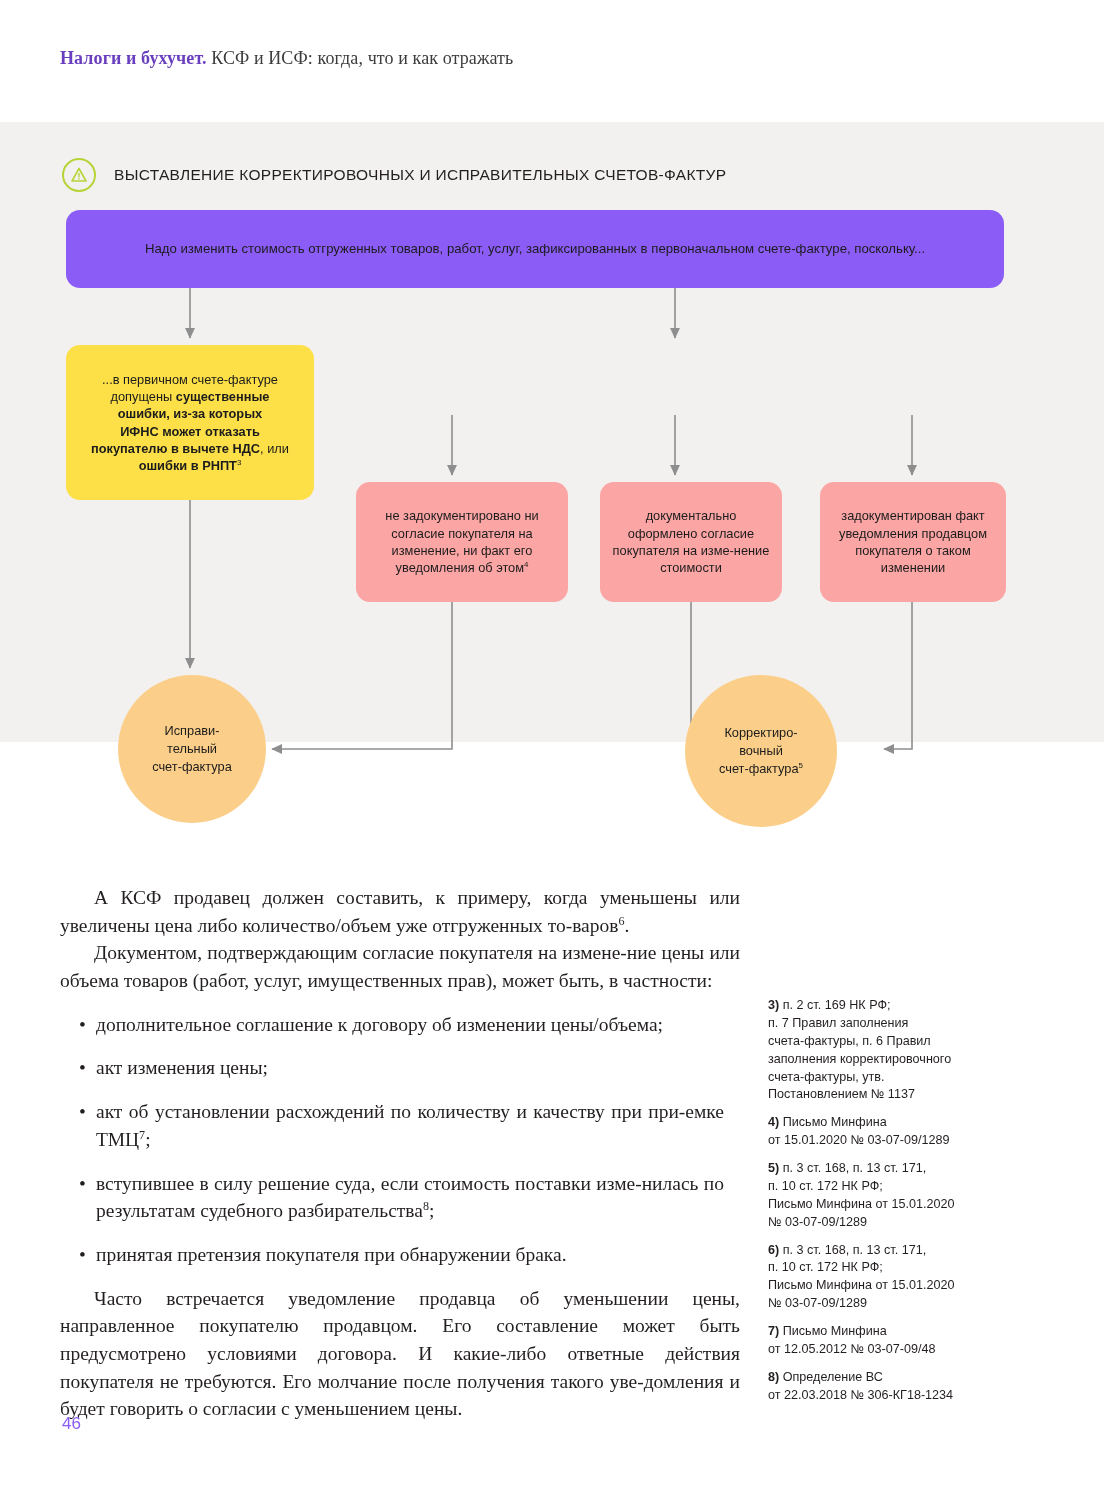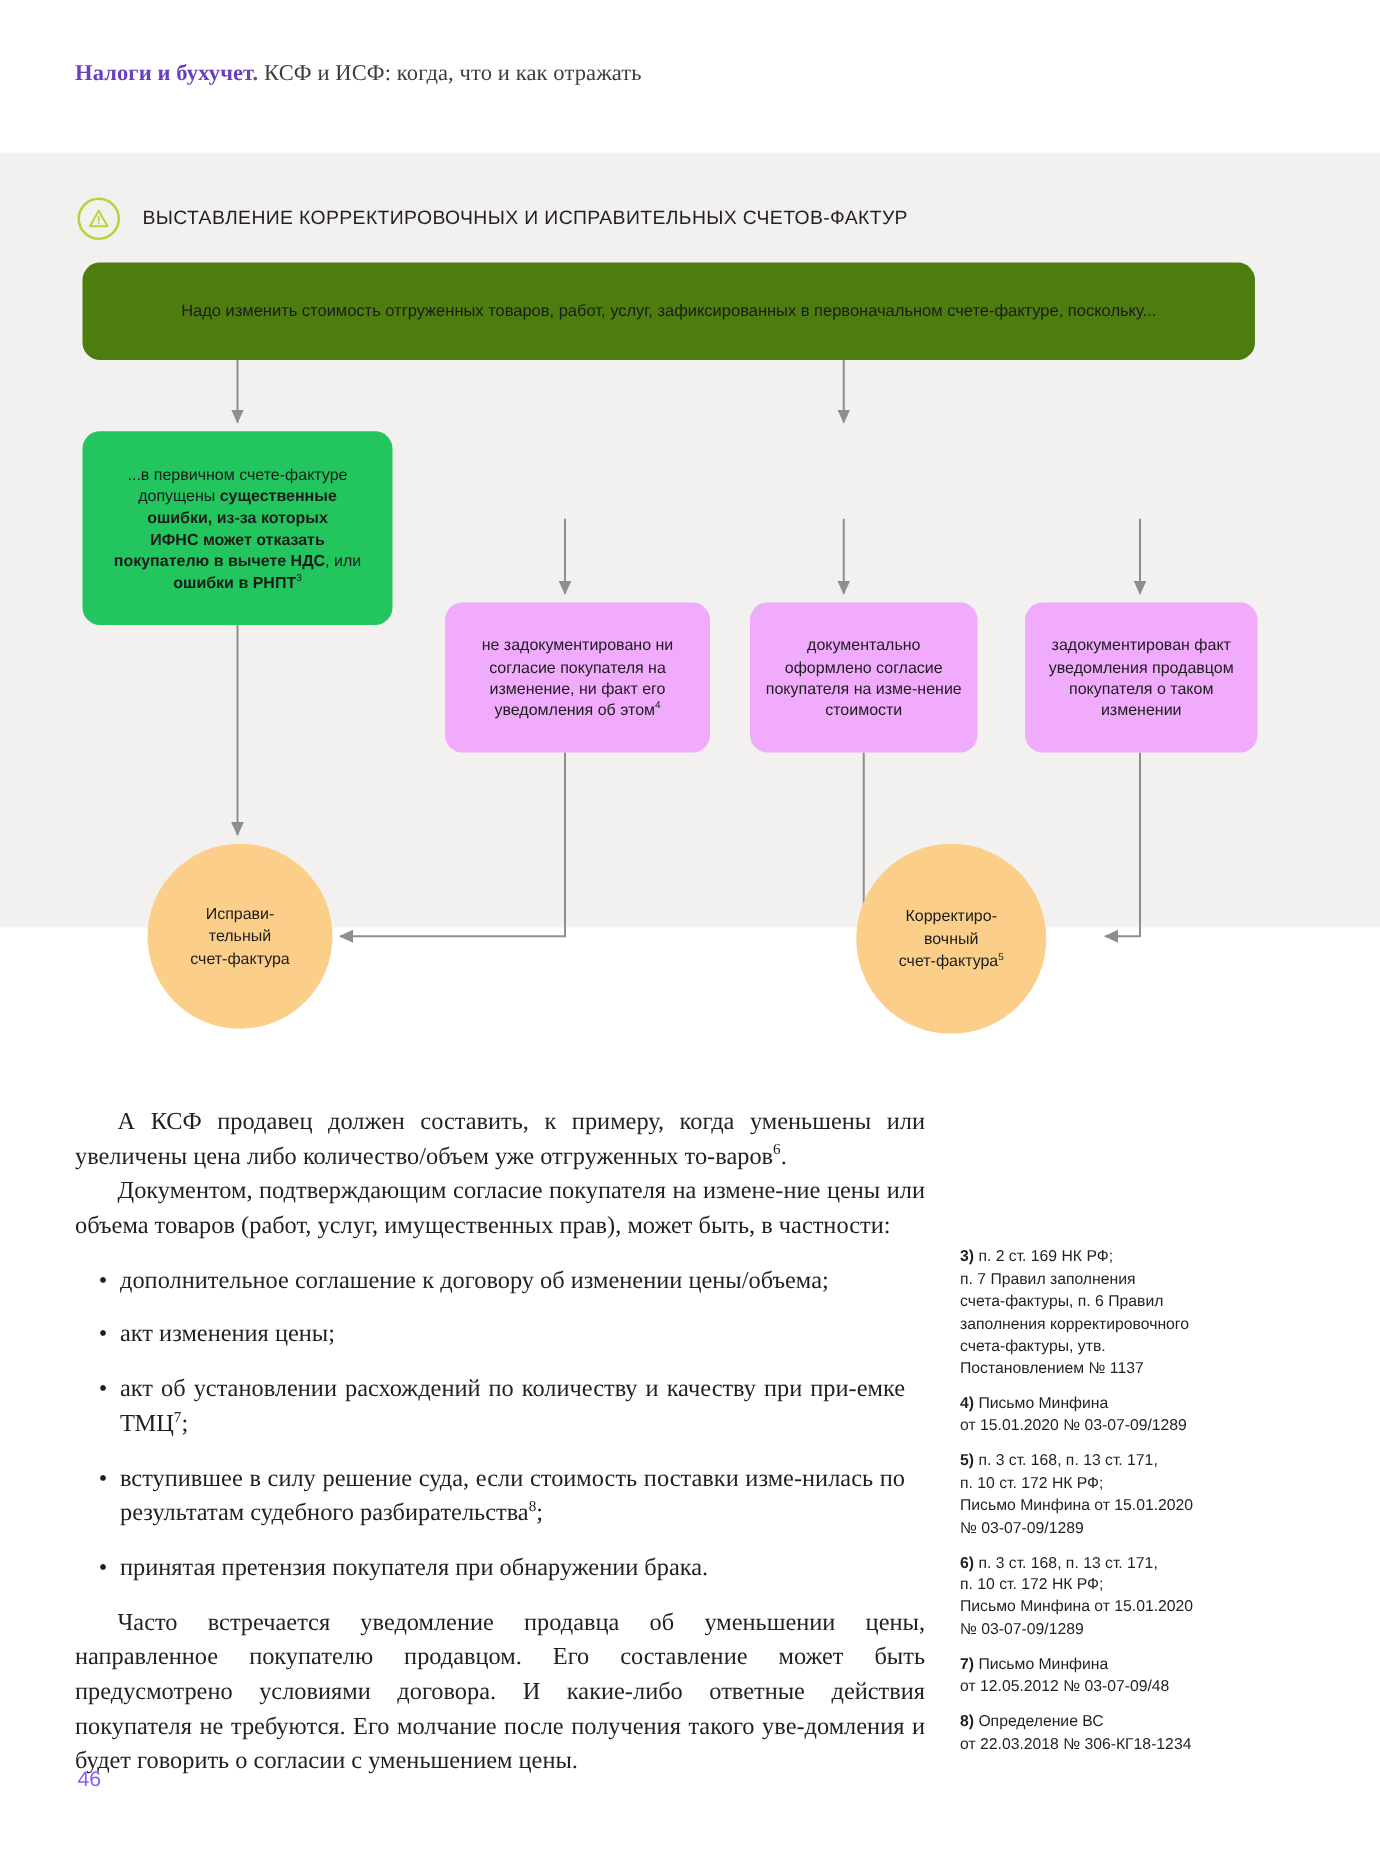--- a/index.html
+++ b/index.html
@@ -79,54 +79,54 @@
     justify-content: center;
     text-align: center;
     line-height: 1.35;
   }
 
   .node-top {
     left: 66px;
     top: 88px;
     width: 938px;
     height: 78px;
-    background: #4d7c0f;
+    background: #8b5cf6;
     border-radius: 14px;
     font-size: 13.2px;
     color: #1c1c1c;
     padding: 0 22px;
   }
 
   .node-violet-left {
     left: 66px;
     top: 223px;
     width: 248px;
     height: 155px;
-    background: #22c55e;
+    background: #fde047;
     border-radius: 14px;
     font-size: 12.8px;
     color: #1c1c1c;
     padding: 11px 12px;
   }
   .node-violet-left b { font-weight: bold; }
 
   .node-violet-right {
     left: 346px;
     top: 223px;
     width: 658px;
     height: 70px;
     background: #d9d0f4;
     border-radius: 14px;
     font-size: 13.2px;
     color: #1c1c1c;
     padding: 0 20px;
   }
 
   .node-white {
-    background: #f0abfc;
+    background: #fca5a5;
     border-radius: 14px;
     font-size: 12.8px;
     color: #1c1c1c;
     padding: 0 12px;
     height: 120px;
     top: 360px;
     width: 196px;
   }
   .node-white.w1 { left: 356px; width: 212px; }
   .node-white.w2 { left: 600px; width: 182px; }

